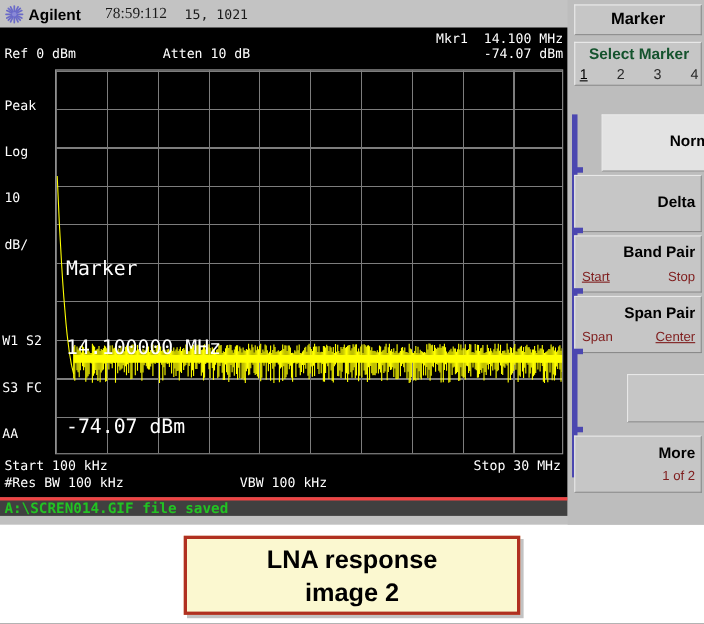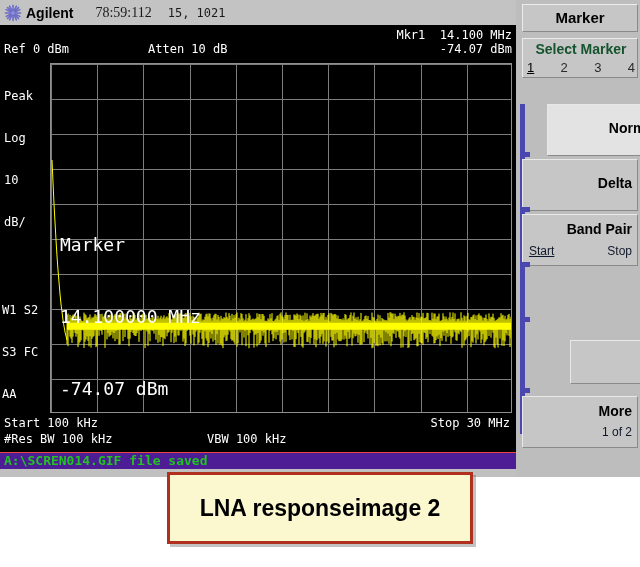--- a/index.html
+++ b/index.html
@@ -66,40 +66,40 @@
   #marker-readout{
     position:absolute;left:60px;top:160px;
     font-family:"DejaVu Sans Mono","Liberation Mono",monospace;
     font-size:18px;line-height:24px;color:#ffffff;white-space:pre;
   }
 
   
   #row-start{left:4px;bottom:22px;}
   #row-stop{right:6px;bottom:22px;}
   #row-res{left:4px;bottom:6px;}
-  #row-vbw{left:207px;bottom:6px;}
+  #row-vbw{left:218px;bottom:6px;}
   #row-sweep{right:6px;bottom:6px;}
 
   
   #grat{
     position:absolute;left:50px;top:38px;width:462px;height:350px;
     border:1px solid #8f8f8f;
     box-sizing:border-box;
     background:
       repeating-linear-gradient(to right, #7d7d7d 0 1px, transparent 1px 46.2px),
       repeating-linear-gradient(to bottom, #7d7d7d 0 1px, transparent 1px 35px);
     overflow:hidden;
   }
   #trace-svg{position:absolute;left:0;top:0;width:462px;height:350px;}
 
   
   #statusbar{
     position:absolute;left:0;top:452px;width:516px;height:17px;
-    background:#4c1d95;
-    border-top:1px solid #ef4444;
+    background:#404040;
+    border-top:3px solid #ef4444;
     box-sizing:border-box;
   }
   #status-text{
     font-family:"DejaVu Sans Mono","Liberation Mono",monospace;
     font-size:13px;font-weight:bold;color:#22c322;
     padding-left:4px;line-height:16px;white-space:pre;
   }
 
   
   #softkeys{
@@ -116,21 +116,21 @@
   .sk.active{background:#e3e3e3;}
   .sk .sk-main{
     position:absolute;right:5px;
     font-family:"Liberation Sans", sans-serif;
     font-size:14px;font-weight:bold;color:#000;
     white-space:nowrap;
   }
   .sk .sk-sub{
     position:absolute;
     font-family:"Liberation Sans", sans-serif;
-    font-size:12px;color:#0f172a;white-space:nowrap;
+    font-size:12px;color:#7f1d1d;white-space:nowrap;
   }
   .sk .sk-sub.ul{text-decoration:underline;}
   .sk-title{
     position:absolute;left:6px;top:4px;width:116px;height:28px;
     background:#c6c6c6;border:1px solid #8a8a8a;
     border-top-color:#ececec;border-left-color:#ececec;
     box-sizing:border-box;
   }
   .sk-title span{
     display:block;text-align:center;line-height:26px;
@@ -159,25 +159,25 @@
   
   #sk-rail{
     position:absolute;left:4px;width:5px;background:#4b47b0;
   }
   .sk-notch{
     position:absolute;left:4px;width:10px;height:5px;background:#4b47b0;
   }
 
   
   #caption{
-    position:absolute;left:167px;top:472px;width:306px;height:72px;
+    position:absolute;left:167px;top:487px;width:306px;height:72px;
     background:#fbf8d0;
     border:3px solid #b03020;
     box-sizing:border-box;
-    display:flex;
+    display:flex;flex-direction:column;
     align-items:center;justify-content:center;
     box-shadow:3px 3px 0 rgba(120,120,120,0.45);
   }
   #caption div{
     font-family:"Liberation Sans", sans-serif;
     font-size:23px;font-weight:bold;color:#000;
     line-height:30px;
   }
 </style>
 </head>
@@ -732,20 +732,25 @@
       </div>
       <div class="sk-notch" style="top:207px;"></div>
 
       <div class="sk" style="top:214px;height:52px;">
         <div class="sk-main" style="top:6px;">Band Pair</div>
         <div class="sk-sub ul" style="left:6px;top:29px;">Start</div>
         <div class="sk-sub" style="right:5px;top:29px;">Stop</div>
       </div>
       <div class="sk-notch" style="top:262px;"></div>
 
+      <div class="sk" style="top:269px;height:52px;">
+        <div class="sk-main" style="top:6px;">Span Pair</div>
+        <div class="sk-sub" style="left:6px;top:29px;">Span</div>
+        <div class="sk-sub ul" style="right:5px;top:29px;">Center</div>
+      </div>
       <div class="sk-notch" style="top:317px;"></div>
 
       <div class="sk" style="top:340px;height:44px;margin-left:48px;">
         <div class="sk-main" style="top:15px;">Off</div>
       </div>
       <div class="sk-notch" style="top:388px;"></div>
 
       <div class="sk" style="top:396px;height:52px;">
         <div class="sk-main" style="top:6px;">More</div>
         <div class="sk-sub" style="right:5px;top:28px;">1 of 2</div>

